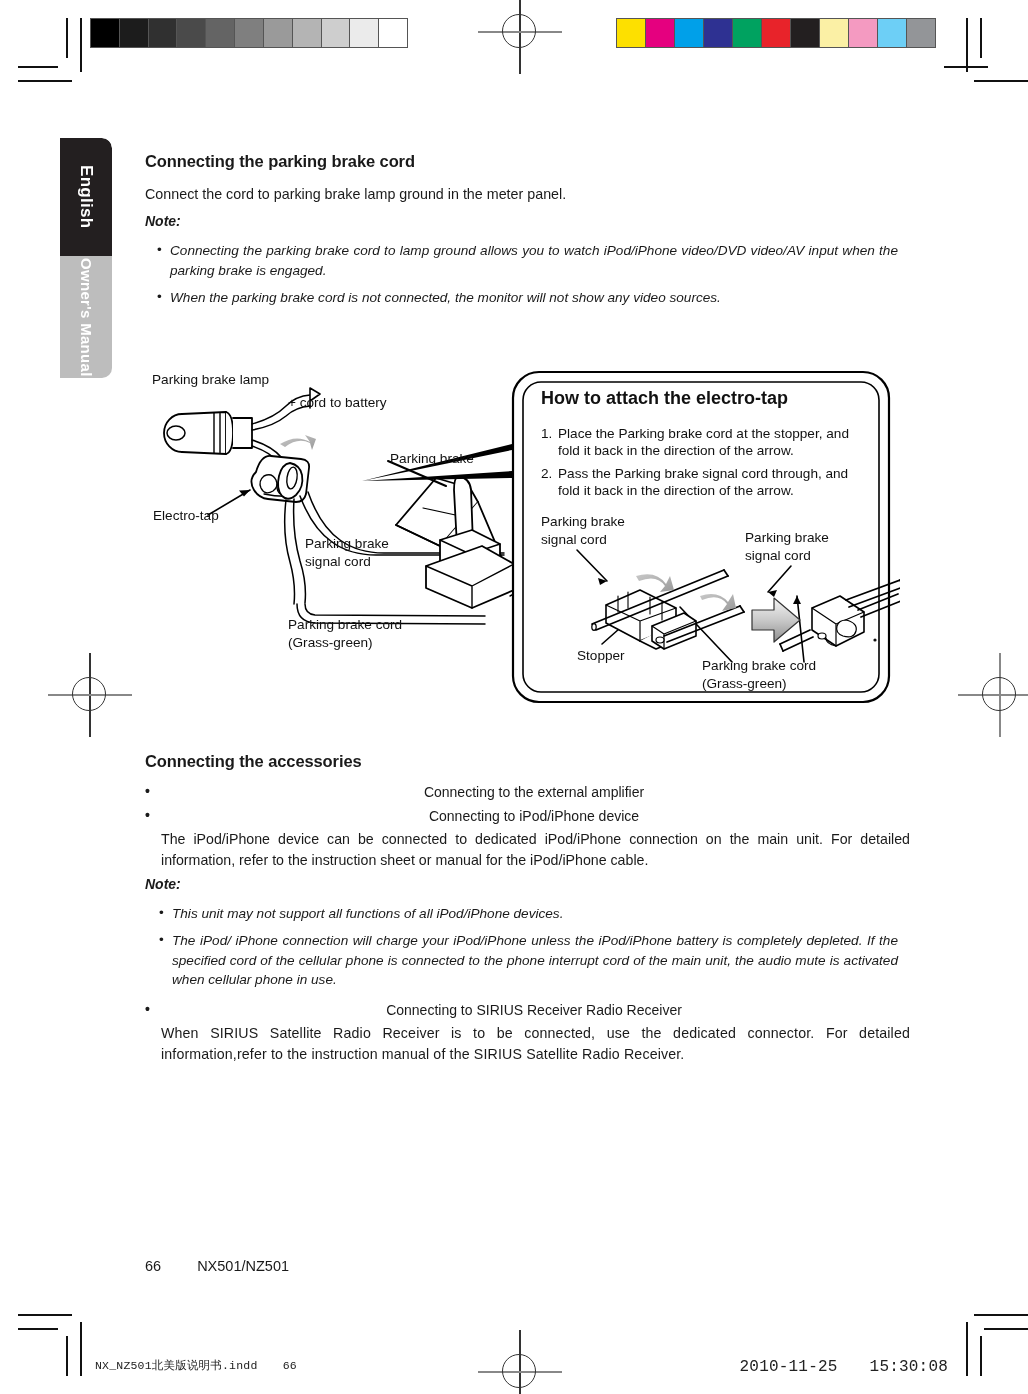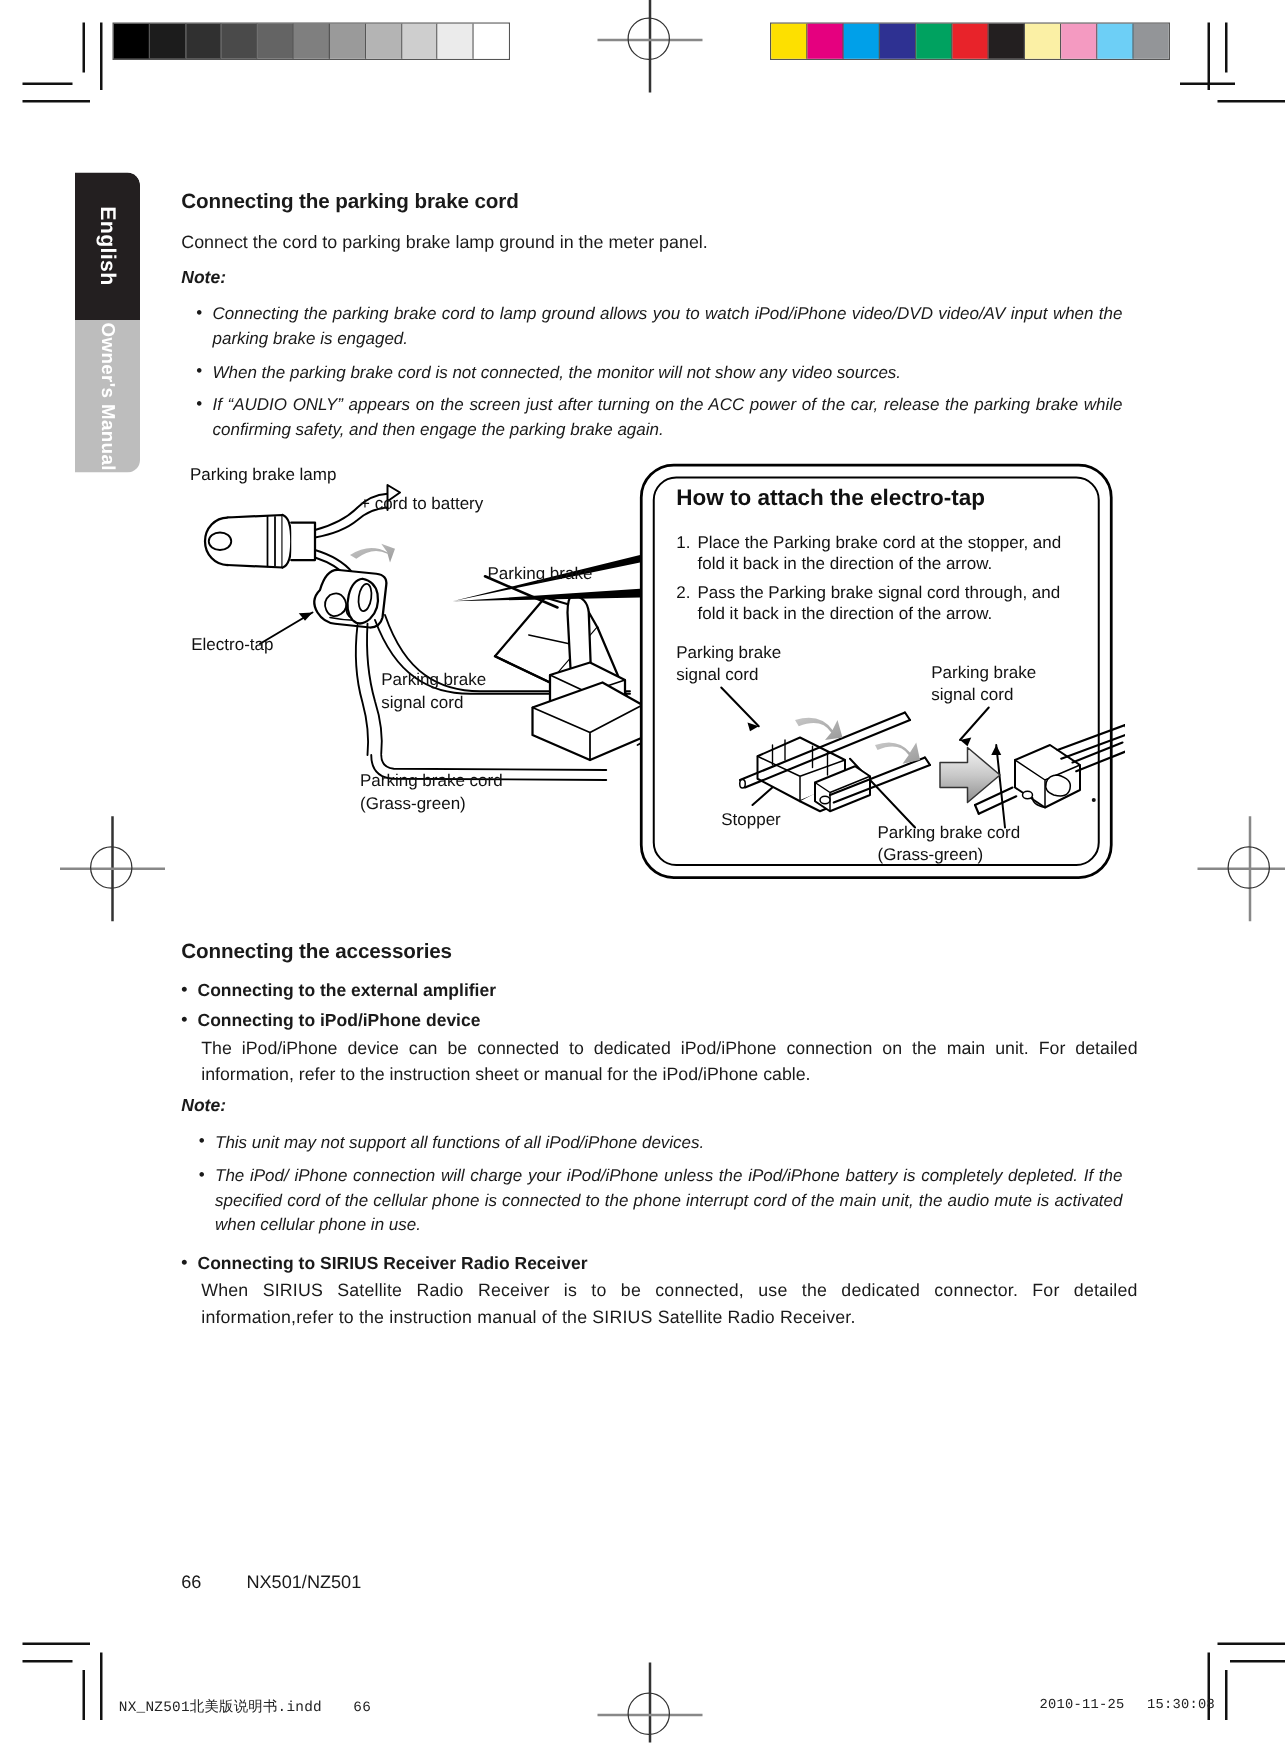--- a/index.html
+++ b/index.html
@@ -152,22 +152,23 @@
     left: 0; top: -1px;
     font-style: normal;
   }
   ul.notes.indented { margin-left: 14px; }
 
   ul.bullets { list-style: none; margin: 0; padding: 0; }
   ul.bullets > li.head {
     position: relative;
     padding-left: 13px;
     font-size: 14px;
-    font-weight: bold;
+    font-weight: normal;
     margin: 8px 0 5px 0;
+    text-align: center;
   }
   ul.bullets > li.head::before {
     content: "•";
     position: absolute; left: 0; top: -1px;
     font-weight: bold;
   }
   p.sub {
     font-size: 14.2px;
     line-height: 1.45;
     margin: 0 0 6px 16px;
@@ -198,27 +199,27 @@
   #imprint-left {
     position: absolute;
     left: 95px; top: 1358px;
     font-family: "Liberation Mono", monospace;
     font-size: 11.5px;
     color: #222;
     letter-spacing: 0.2px;
   }
   #imprint-right {
     position: absolute;
-    right: 56px; top: 1358px;
+    right: 80px; top: 1358px;
     font-family: "Liberation Mono", monospace;
-    font-size: 11px;
+    font-size: 16px;
     color: #222;
     letter-spacing: 0.2px;
     display: flex;
-    gap: 18px;
+    gap: 32px;
   }
 </style>
 </head>
 <body>
 
 <div class="reg-bar" id="gray-bar">
     <div class="patch" style="background: rgb(0, 0, 0);"></div>
     <div class="patch" style="background: rgb(28, 28, 28);"></div>
     <div class="patch" style="background: rgb(48, 48, 48);"></div>
     <div class="patch" style="background: rgb(74, 74, 74);"></div>
@@ -301,21 +302,20 @@
     </div>
   </div>
 
   <div class="col" style="top:152px;">
     <h1 class="sec">Connecting the parking brake cord</h1>
     <p class="body">Connect the cord to parking brake lamp ground in the meter panel.</p>
     <div class="note-label">Note:</div>
     <ul class="notes">
       <li>Connecting the parking brake cord to lamp ground allows you to watch iPod/iPhone video/DVD video/AV input when the parking brake is engaged.</li>
       <li>When the parking brake cord is not connected, the monitor will not show any video sources.</li>
-      <li>If “AUDIO ONLY” appears on the screen just after turning on the ACC power of the car, release the parking brake while confirming safety, and then engage the parking brake again.</li>
     </ul>
   </div>
 
   <div id="figure">
     <svg width="760" height="345" viewBox="0 0 760 345" xmlns="http://www.w3.org/2000/svg">
       <defs>
         <linearGradient id="arrowgrad" x1="0" y1="0" x2="0" y2="1">
           <stop offset="0%" stop-color="#f4f4f4"></stop>
           <stop offset="50%" stop-color="#c9c9c9"></stop>
           <stop offset="100%" stop-color="#8f8f8f"></stop>

